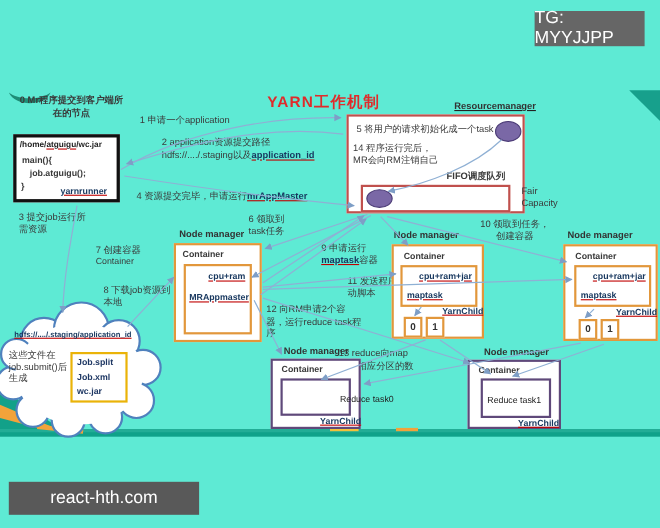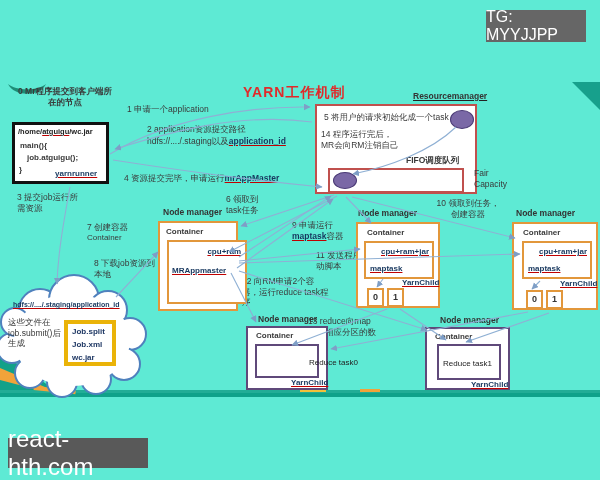--- a/index.html
+++ b/index.html
@@ -10,21 +10,21 @@
   .lbl-sm{font-size:8px;line-height:10px;color:#3a3a3a;}
   .bold{font-weight:bold;}
   .navy{color:#17375E;font-weight:bold;}
   .ul-red{text-decoration:underline;text-decoration-color:#C00000;text-decoration-thickness:1px;}
   .ul-dark{text-decoration:underline;text-decoration-color:#222;padding-left:40px;}
   .box{position:absolute;background:#fff;box-sizing:border-box;}
   .b-black{border:3px solid #111;}
   .b-red{border:2px solid #C0504D;}
   .b-orange{border:2px solid #E2973B;}
   .b-purple{border:2px solid #5F497A;}
-  .b-teal{border:4px solid #eab308;}
+  .b-teal{border:2px solid #eab308;}
   .ellipse{position:absolute;background:#7A68A6;border:1.5px solid #4A3A75;border-radius:50%;}
   .slot{position:absolute;width:17px;height:19px;border:2px solid #E2973B;background:#fff;
         box-sizing:border-box;text-align:center;font-size:9px;font-weight:bold;line-height:15px;color:#333;}
   .nm-title{font-size:8.5px;font-weight:bold;color:#333;}
   .wm{position:absolute;background:#666;color:#fff;display:flex;align-items:center;justify-content:center;z-index:9;}
   .title{position:absolute;font-size:14px;font-weight:bold;color:#E02B2B;letter-spacing:1px;z-index:5;}
   svg{position:absolute;left:0;top:0;}
   #deco{z-index:0;}
   #cloudsvg{z-index:1;}
   .layer{z-index:3;}
@@ -59,21 +59,21 @@
         <circle cx="30" cy="101" r="15"></circle>
         <circle cx="12" cy="76" r="15"></circle>
       <circle cx="15" cy="50" r="14"></circle>
     </g>
     <ellipse cx="72" cy="68" rx="58" ry="46" fill="#fff" stroke="none"></ellipse>
   </svg>
 
   <div class="wm" style="left:486px;top:10px;width:100px;height:32px;font-size:16px;">
     <span>TG: MYYJJPP</span>
   </div>
-  <div class="wm" style="left:8px;top:438px;width:140px;height:30px;font-size:24px;background:#595959;">
+  <div class="wm" style="left:8px;top:438px;width:173px;height:30px;font-size:16px;background:#595959;">
     <span>react-hth.com</span>
   </div>
 
   <div class="title" style="left:223px;top:84px;margin-left:20px;">YARN工作机制</div>
 
   <div class="layer abs" style="left:0;top:0;width:600px;height:480px;">
 
     <div class="abs lbl bold" style="left:16px;top:86px;width:98px;text-align:center;">0 Mr程序提交到客户端所在的节点</div>
     <div class="box b-black" style="left:12px;top:122px;width:97px;height:62px;">
       <div class="abs" style="left:3px;top:2px;font-size:7.5px;font-weight:bold;color:#222;white-space:nowrap;">
@@ -119,21 +119,21 @@
       <div class="box b-red" style="left:11px;top:62px;width:136px;height:25px;">
         <div class="ellipse" style="left:3px;top:2px;width:22px;height:15px;"></div>
       </div>
       <div class="abs lbl" style="left:157px;top:62px;">Fair</div>
       <div class="abs lbl" style="left:157px;top:73px;">Capacity</div>
     </div>
 
     <div class="abs nm-title" style="left:163px;top:207px;">Node manager</div>
     <div class="box b-orange" style="left:158px;top:221px;width:80px;height:90px;">
       <div class="abs lbl-sm bold" style="left:6px;top:4px;">Container</div>
-      <div class="box b-orange" style="left:7px;top:17px;width:80px;height:64px;">
+      <div class="box b-orange" style="left:7px;top:17px;width:62px;height:64px;">
         <div class="abs lbl-sm navy ul-red" style="right:4px;top:5px;">cpu+ram</div>
         <div class="abs lbl-sm navy ul-red" style="left:3px;top:24px;">MRAppmaster</div>
       </div>
     </div>
 
     <div class="abs nm-title" style="left:358px;top:208px;">Node manager</div>
     <div class="box b-orange" style="left:356px;top:222px;width:84px;height:86px;">
       <div class="abs lbl-sm bold" style="left:9px;top:4px;">Container</div>
       <div class="box b-orange" style="left:6px;top:17px;width:70px;height:38px;">
         <div class="abs lbl-sm navy ul-red" style="right:3px;top:4px;">cpu+ram+jar</div>

